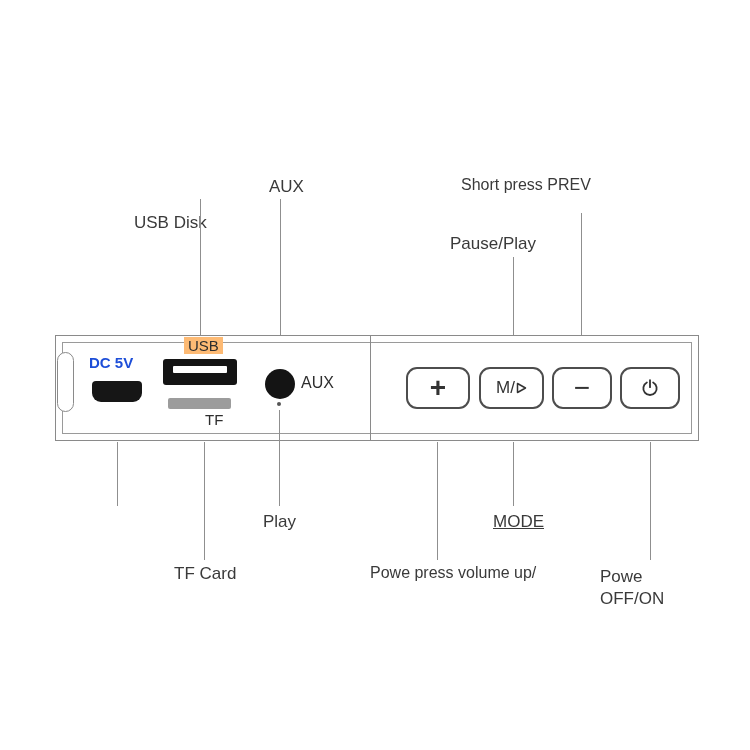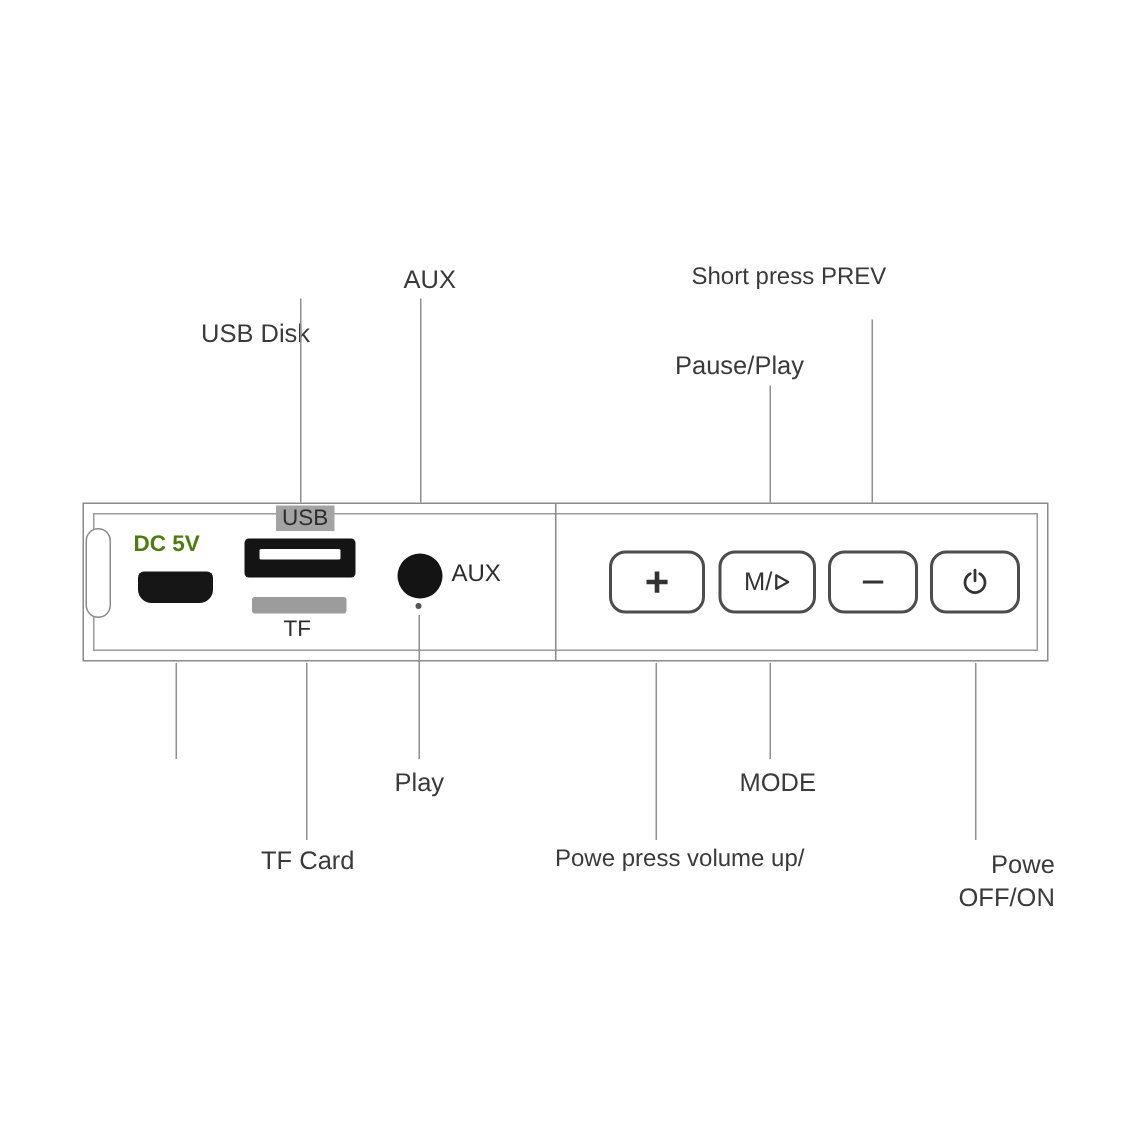--- a/index.html
+++ b/index.html
@@ -23,41 +23,41 @@
     position:absolute;left:62px;top:342px;width:630px;height:92px;
     border:1px solid #9a9a9a;box-sizing:border-box;
   }
   .panel-divider{
     position:absolute;left:370px;top:336px;width:1px;height:104px;background:#8a8a8a;
   }
   .notch{
     position:absolute;left:57px;top:352px;width:17px;height:60px;
     border:1px solid #8a8a8a;border-radius:9px;background:#fff;box-sizing:border-box;
   }
-  .dc5v{position:absolute;left:89px;top:354px;font-size:15px;font-weight:700;color:#4d7c0f;}
+  .dc5v{position:absolute;left:89px;top:354px;font-size:15px;font-weight:700;color:#1d4ed8;}
   .micro-usb{
     position:absolute;left:92px;top:381px;width:50px;height:21px;
     background:#161616;border-radius:4px 4px 9px 9px;
   }
   .usb-port-label{
     position:absolute;left:184px;top:337px;font-size:15px;color:#2e2e2e;
-    background:#a3a3a3;padding:0 4px;
+    background:#fdba74;padding:0 4px;
   }
   .usb-port{
     position:absolute;left:163px;top:359px;width:74px;height:26px;
     background:#141414;border-radius:3px;
   }
   .usb-slot{
     position:absolute;left:10px;top:7px;width:54px;height:7px;background:#fff;border-radius:1px;
   }
   .tf-slot{
     position:absolute;left:168px;top:398px;width:63px;height:11px;
     background:#9c9c9c;border-radius:2px;
   }
-  .tf-label{position:absolute;left:189px;top:411px;font-size:15px;color:#2e2e2e;text-align:right;}
+  .tf-label{position:absolute;left:205px;top:411px;font-size:15px;color:#2e2e2e;text-align:right;}
   .aux-circle{
     position:absolute;left:265px;top:369px;width:30px;height:30px;
     border-radius:50%;background:#141414;
   }
   .aux-label{position:absolute;left:301px;top:374px;font-size:16px;color:#2e2e2e;}
   .reset-dot{
     position:absolute;left:277px;top:402px;width:4px;height:4px;border-radius:50%;background:#555;
   }
   .pbtn{
     position:absolute;top:367px;height:42px;
@@ -129,22 +129,22 @@
 
   <div class="vline" style="left:117px;top:442px;height:64px;"></div>
   <div class="vline" style="left:279px;top:410px;height:96px;"></div>
   <div class="vline" style="left:204px;top:442px;height:118px;"></div>
   <div class="vline" style="left:513px;top:442px;height:64px;"></div>
   <div class="vline" style="left:437px;top:442px;height:118px;"></div>
   <div class="vline" style="left:650px;top:442px;height:118px;"></div>
 
   <div class="lbl fs17" style="left:263px;top:512px;">Play</div>
   <div class="lbl fs17" style="left:174px;top:564px;">TF Card</div>
-  <div class="lbl fs17" style="left:493px;top:512px;">MODE</div>
+  <div class="lbl fs17" style="left:493px;top:512px;text-decoration:underline;">MODE</div>
   <div class="lbl fs16 twoline" style="left:370px;top:564px;">
     <div>Powe press volume up/</div>
   </div>
-  <div class="lbl fs17 twoline" style="left:639px;top:566px;line-height:22px;text-align:right;">
+  <div class="lbl fs17 twoline" style="left:600px;top:566px;line-height:22px;">
     <div>Powe</div>
     <div>OFF/ON</div>
   </div>
 
 </div>
 
 </body></html>

